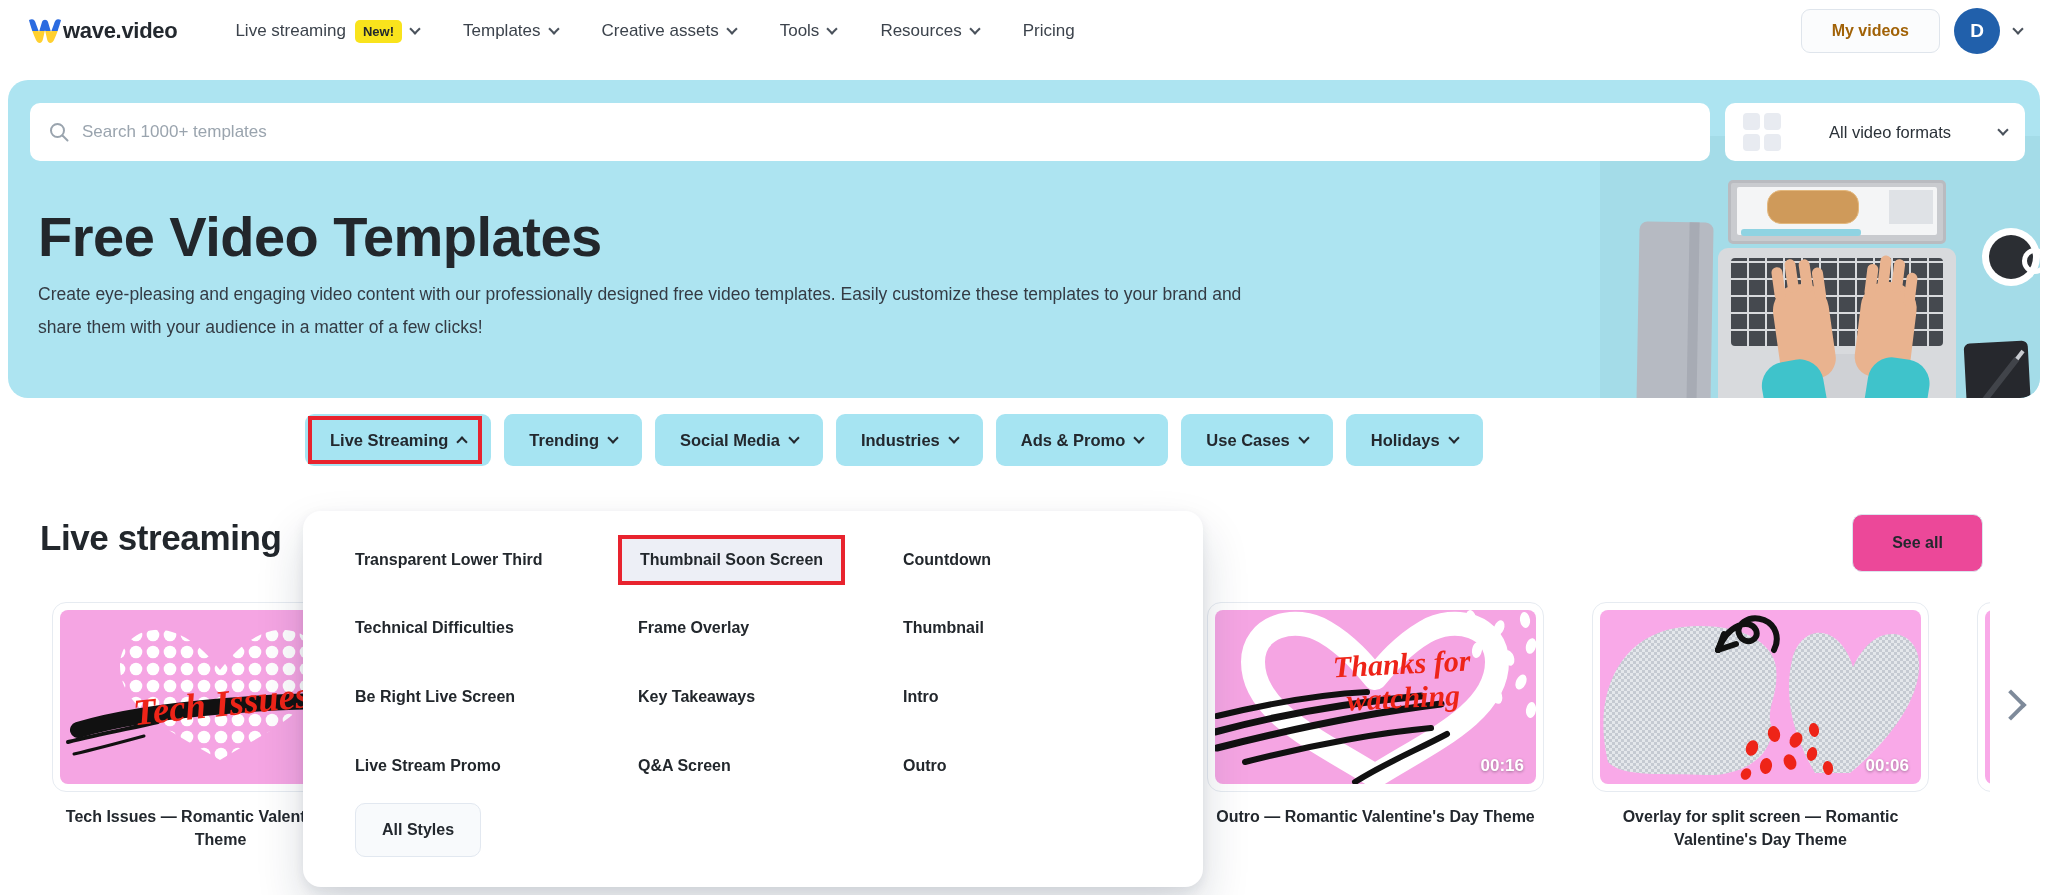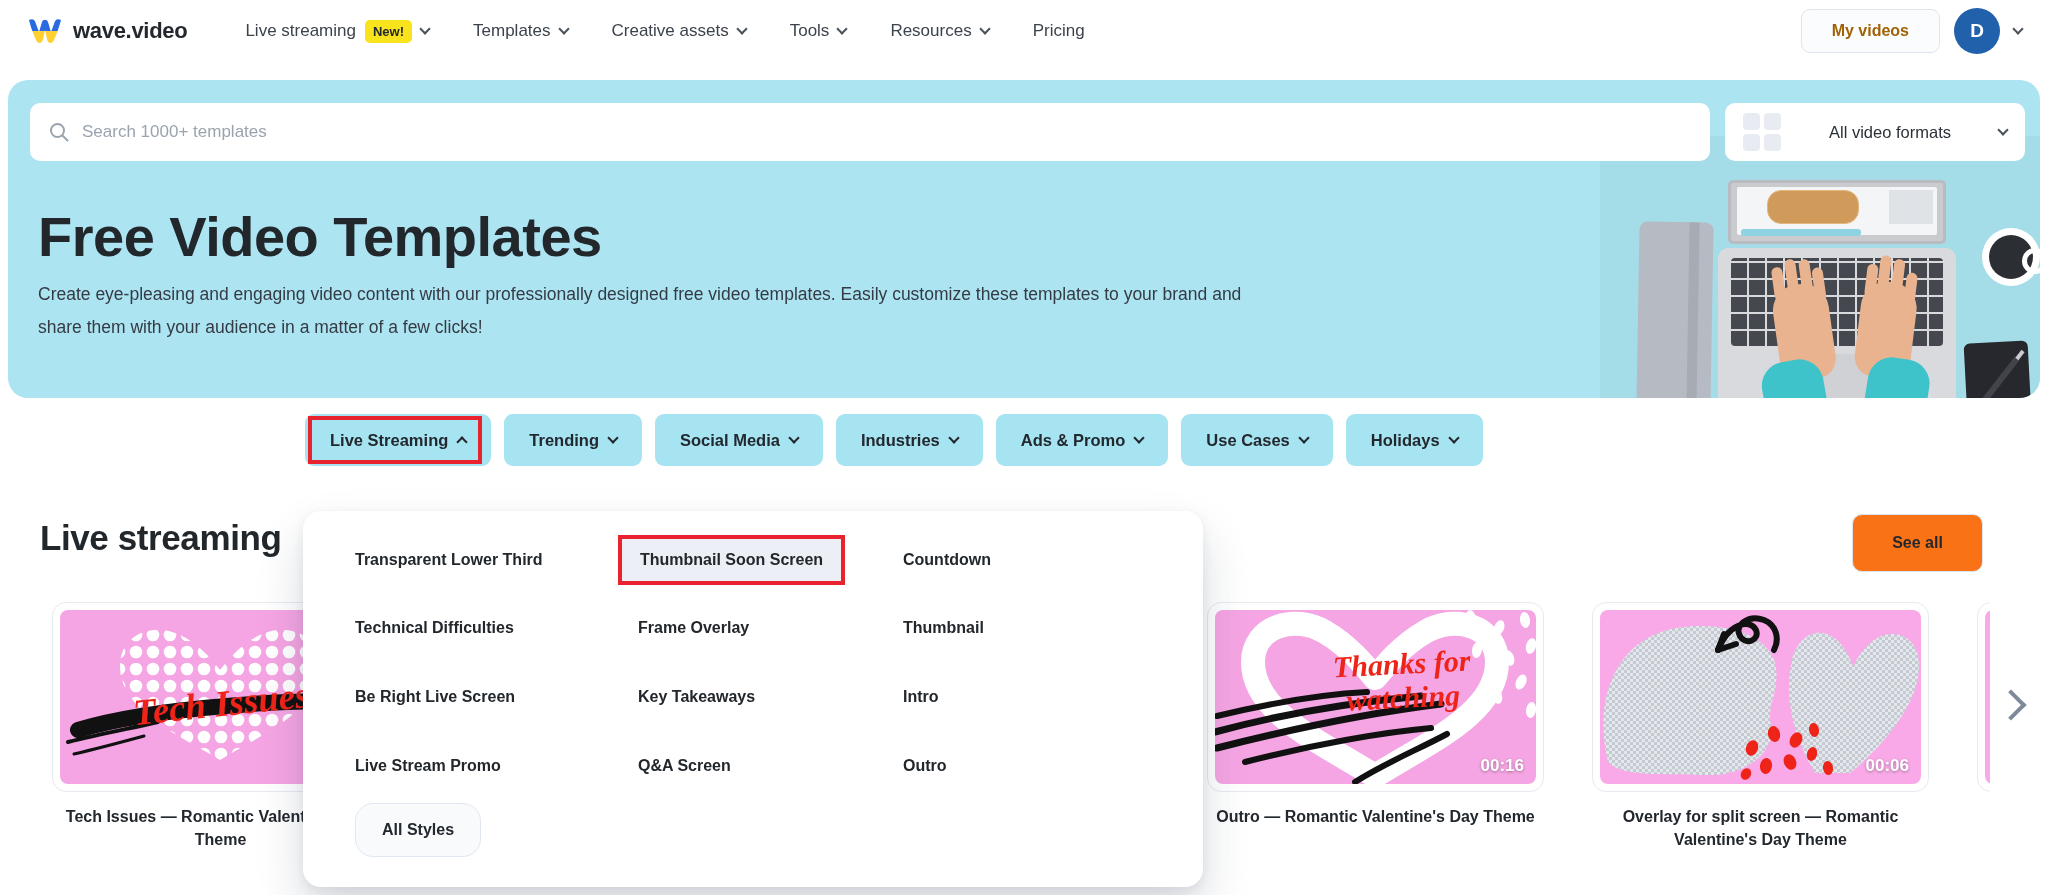--- a/index.html
+++ b/index.html
@@ -2,21 +2,21 @@
 <html><head>
 <meta charset="utf-8">
 <style>
   * { margin:0; padding:0; box-sizing:border-box; }
   html,body { background:#fff; }
   body { font-family:"Liberation Sans", sans-serif; color:#23282e; }
   #screen { position:relative; width:2048px; height:895px; background:#fff; overflow:hidden; }
 
   
   .topnav { position:absolute; left:0; top:0; width:2048px; height:62px; background:#fff; display:flex; align-items:center; }
-  .brand { display:flex; align-items:center; gap:10px; margin-left:27px; }
+  .brand { display:flex; align-items:center; margin-left:27px; }
   .logo-w { position:relative; width:36px; height:28px; }
   .logo-w .half { position:absolute; left:0; width:36px; height:14px; overflow:hidden; }
   .logo-w .half.top { top:0; }
   .logo-w .half.bot { top:14px; }
   .logo-w .half.bot svg { position:relative; top:-14px; }
   .brand-name { font-size:22px; font-weight:800; letter-spacing:-0.3px; color:#23282e; }
   .nav-items { display:flex; align-items:center; gap:44px; margin-left:58px; }
   .nav-item { display:flex; align-items:center; gap:9px; font-size:17px; color:#3c434c; cursor:pointer; }
   .badge-new { background:#f9e31c; color:#23282e; font-size:13px; font-weight:700; padding:4px 8px; border-radius:5px; }
   .chev { display:inline-block; width:8px; height:8px; border-right:2px solid #4a525c; border-bottom:2px solid #4a525c; transform:rotate(45deg); margin-top:-4px; }
@@ -66,39 +66,39 @@
 
   
   .cat-row { position:absolute; left:305px; top:414px; display:flex; gap:13px; z-index:10; }
   .cat-btn { position:relative; height:52px; background:#a6e4f2; border-radius:9px; display:flex; align-items:center; gap:10px; padding:0 25px; font-size:16.5px; font-weight:700; color:#23282e; cursor:pointer; }
   .cat-btn .chev { border-color:#23282e; }
   .annot { position:absolute; border:4px solid #e8232e; pointer-events:none; z-index:40; }
   .annot.live { left:3px; top:2px; right:9px; bottom:2px; }
 
   
   .section-heading { position:absolute; left:40px; top:518px; font-size:35px; font-weight:800; letter-spacing:-0.4px; color:#22272c; z-index:1; }
-  .btn-seeall { position:absolute; left:1852px; top:514px; width:131px; height:58px; background:#f97316; border:1px solid #dce4ee; border-radius:10px; font-size:16px; font-weight:700; color:#23282e; display:flex; align-items:center; justify-content:center; cursor:pointer; z-index:1; }
+  .btn-seeall { position:absolute; left:1852px; top:514px; width:131px; height:58px; background:#ec4899; border:1px solid #dce4ee; border-radius:10px; font-size:16px; font-weight:700; color:#23282e; display:flex; align-items:center; justify-content:center; cursor:pointer; z-index:1; }
 
   
   .carousel { position:absolute; left:52px; top:602px; width:1938px; height:270px; overflow:hidden; z-index:1; }
   .cards { display:flex; gap:48px; }
   .card { width:337px; flex:0 0 337px; }
   .thumb { width:337px; height:190px; background:#fff; border:1px solid #e6ebf1; border-radius:14px; padding:7px; cursor:pointer; }
   .thumb-inner { position:relative; width:100%; height:100%; border-radius:8px; overflow:hidden; }
   .thumb-inner svg { display:block; width:100%; height:100%; }
   .duration { position:absolute; right:12px; bottom:8px; color:#fff; font-size:17px; font-weight:700; text-shadow:0 1px 3px rgba(0,0,0,.35); }
   .caption { margin-top:13px; text-align:center; font-size:16px; font-weight:700; line-height:23px; color:#23282e; }
   .next-arrow { position:absolute; left:2000px; top:686px; width:34px; height:40px; cursor:pointer; z-index:2; }
   .next-arrow .chev { width:22px; height:22px; border-width:4px; border-color:#7e8a9a; transform:rotate(-45deg); margin:8px 0 0 0; }
 
   
   .dropdown { position:absolute; left:303px; top:511px; width:900px; height:376px; background:#fff; border-radius:18px; box-shadow:0 24px 48px rgba(20,35,60,.16), 0 4px 12px rgba(20,35,60,.08); z-index:30; }
   .dd-item { position:absolute; font-size:16px; font-weight:700; color:#22272c; white-space:nowrap; cursor:pointer; }
   .dd-hot { background:#edeff6; border:4px solid #e8232e; padding:12px 18px; }
-  .btn-allstyles { position:absolute; left:52px; top:292px; height:54px; padding:0 26px; background:#f8fafc; border:1px solid #e2e8f0; border-radius:18px; font-size:16px; font-weight:700; color:#23282e; display:flex; align-items:center; cursor:pointer; }
+  .btn-allstyles { position:absolute; left:52px; top:292px; height:54px; padding:0 26px; background:#f8fafc; border:1px solid #e2e8f0; border-radius:10px; font-size:16px; font-weight:700; color:#23282e; display:flex; align-items:center; cursor:pointer; }
 </style>
 </head>
 <body>
 
 <div id="screen">
 
   <div class="topnav">
     <div class="brand">
       <div class="logo-w">
         <div class="half top"><svg width="36" height="28" viewBox="0 0 36 28">

